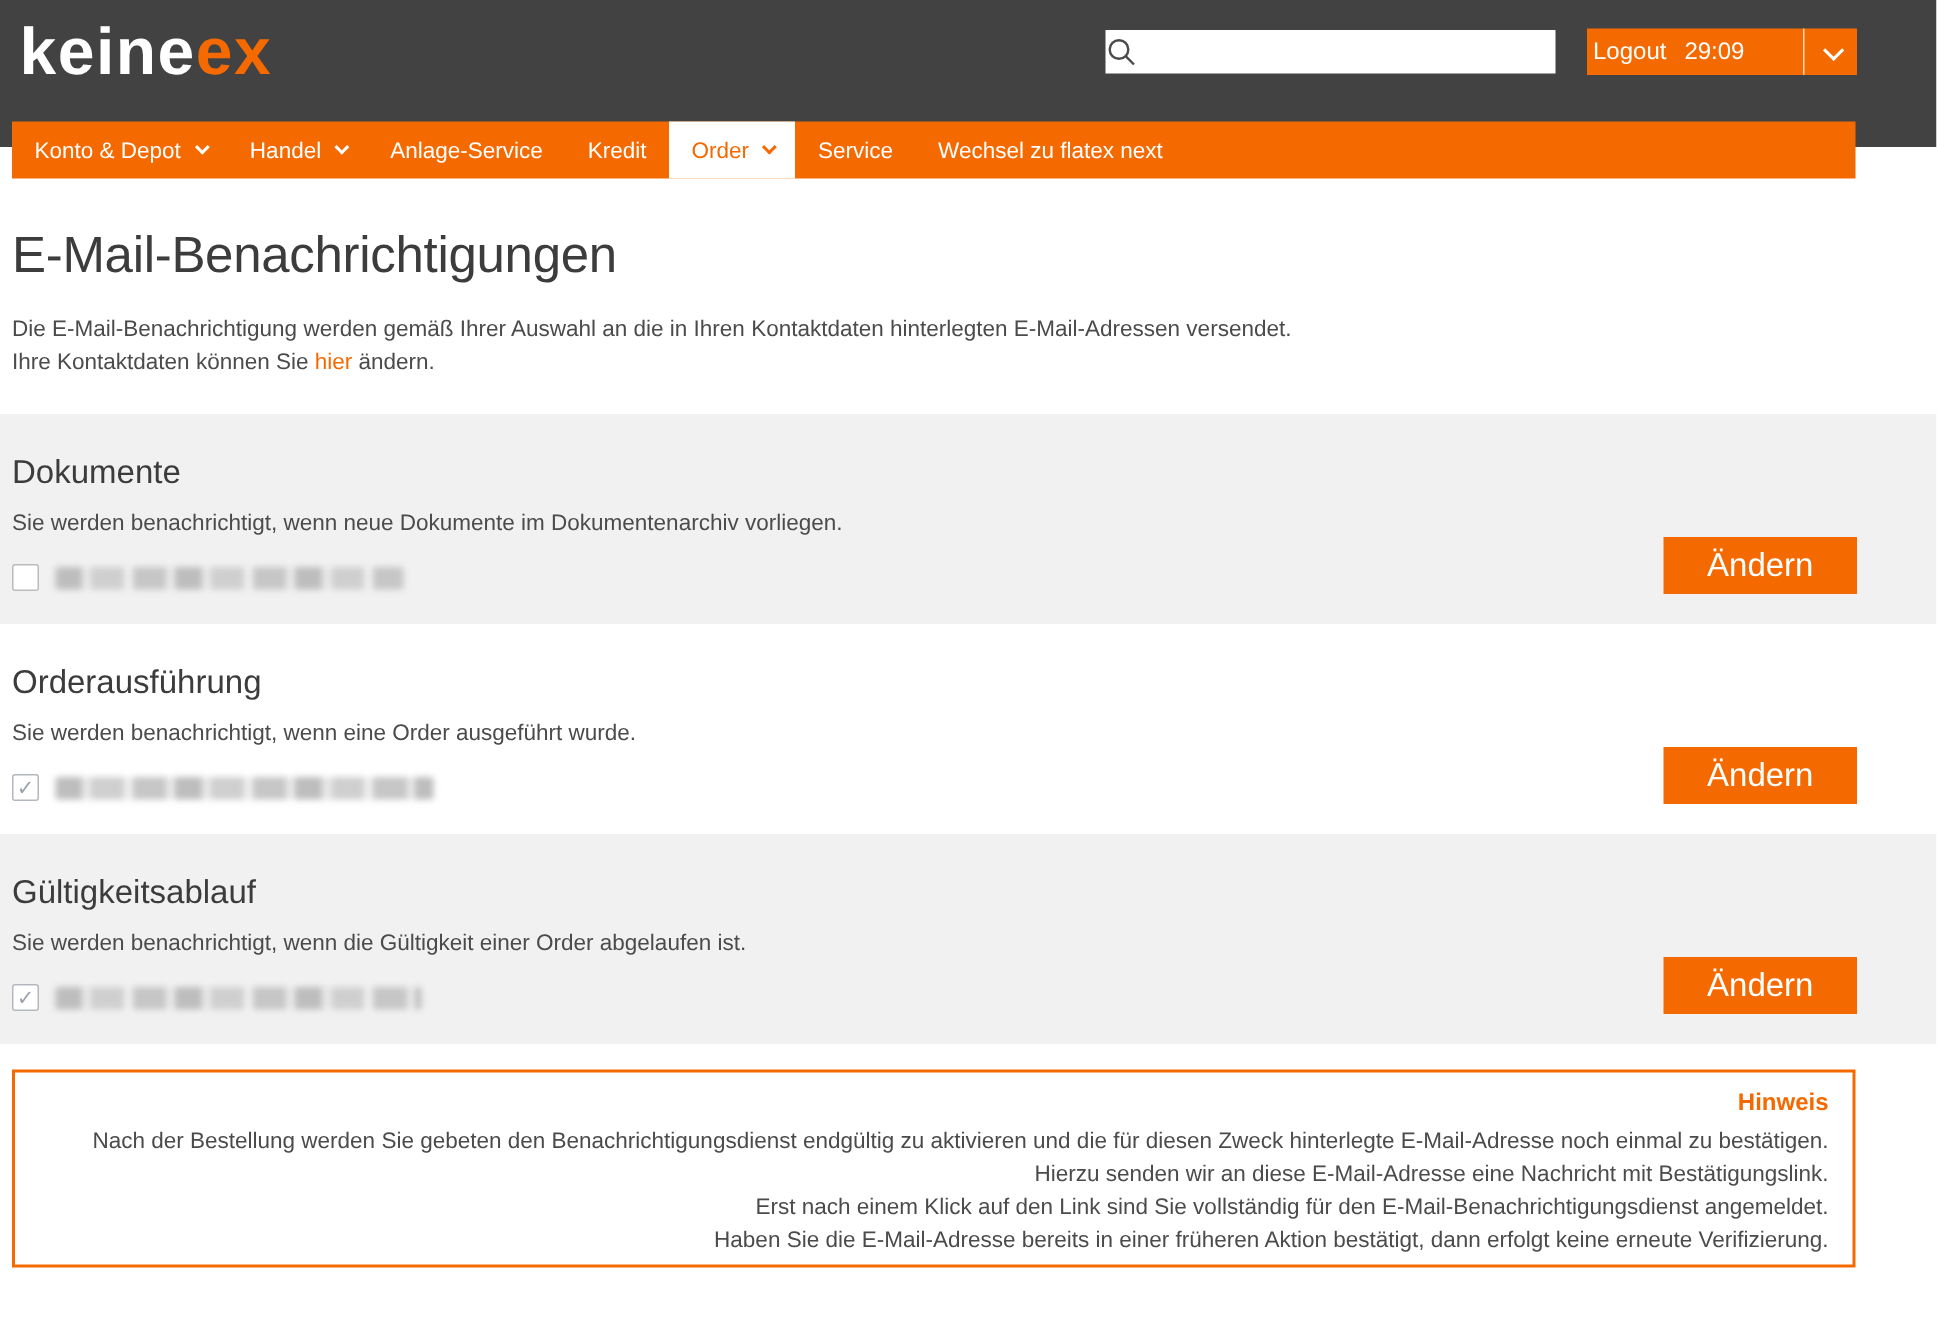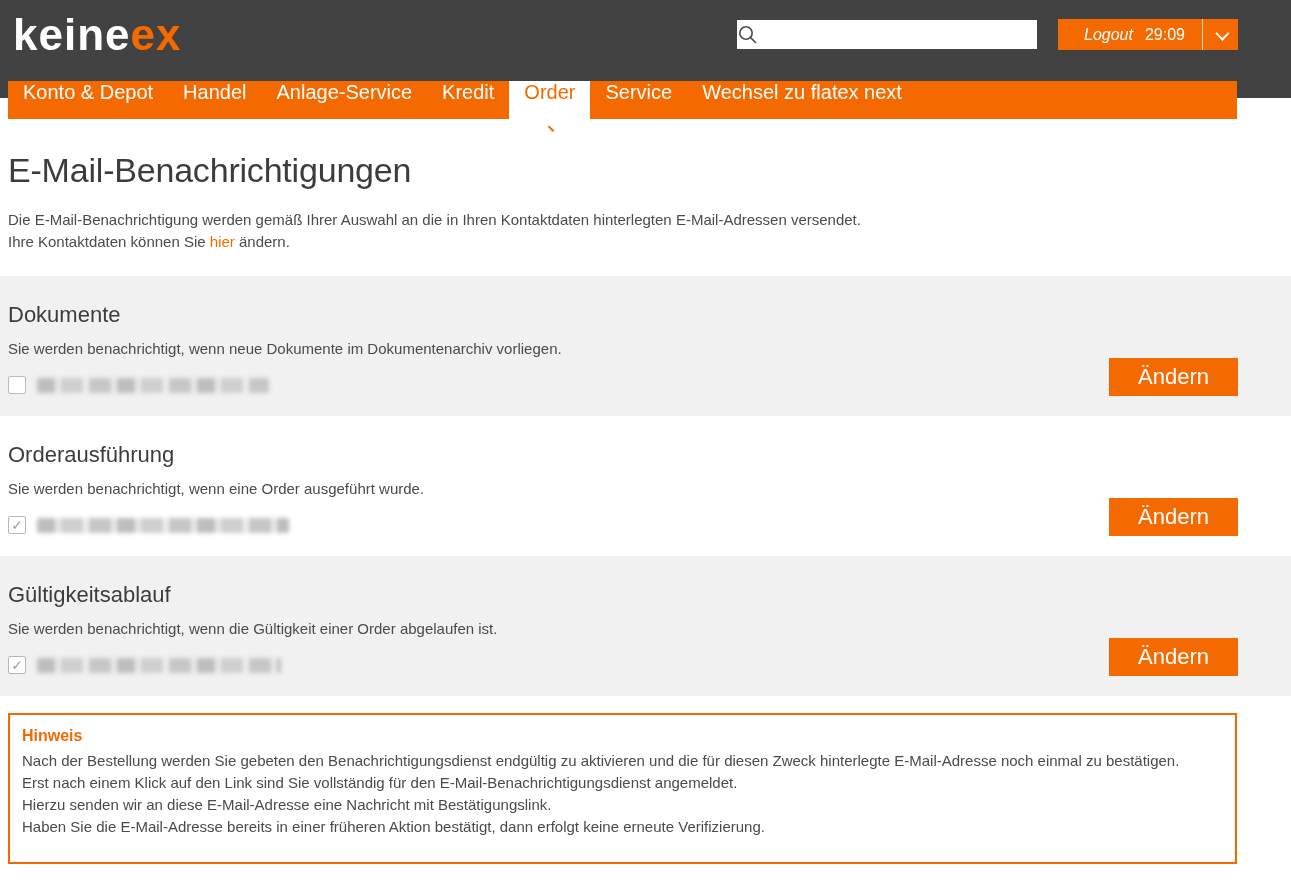--- a/index.html
+++ b/index.html
@@ -18,31 +18,31 @@
   .logo{position:absolute;left:13px;top:6px;font-size:44px;font-weight:700;letter-spacing:1px;line-height:58px;}
   .logo .p1{color:#fff;}
   .logo .p2{color:var(--accent);}
   .search{position:absolute;left:737px;top:20px;width:300px;height:29px;background:#fff;display:flex;align-items:center;}
   .search input{flex:1;border:none;outline:none;height:27px;padding:0 4px 0 10px;font-size:15px;
     font-family:inherit;color:#444;}
   .search input::placeholder{color:#a5a5a5;}
   .search .mag{width:22px;height:22px;margin-right:7px;flex:0 0 auto;}
   .logout-btn{position:absolute;left:1058px;top:19px;width:180px;height:31px;background:var(--accent);
     border:none;color:#fff;font-family:inherit;font-size:16px;display:flex;align-items:center;cursor:pointer;padding:0;}
-  .logout-btn .lbl{margin-left:26px;font-style:italic;}
+  .logout-btn .lbl{margin-left:4px;}
   .logout-btn .timer{margin-left:12px;}
   .logout-btn .divider{margin-left:auto;width:1px;height:31px;background:rgba(255,255,255,.75);}
   .chev{display:inline-block;width:8px;height:8px;border-right:2px solid currentColor;border-bottom:2px solid currentColor;
     transform:rotate(45deg) translateY(-2px);}
   .logout-btn .chevbox{width:35px;display:flex;justify-content:center;align-items:center;}
   .logout-btn .chev{width:10px;height:10px;}
   
   nav{position:absolute;left:8px;top:81px;width:1229px;height:38px;background:var(--accent);}
   nav ul{list-style:none;display:flex;height:38px;}
-  nav li{display:flex;align-items:center;gap:27px;padding:0 15px;height:38px;color:#fff;font-size:20px;cursor:pointer;white-space:nowrap;flex-direction:column;}
+  nav li{display:flex;align-items:center;gap:9px;padding:0 15px;height:38px;color:#fff;font-size:15px;cursor:pointer;white-space:nowrap;}
   nav li.active{background:#fff;color:var(--accent);}
   nav li .chev{width:7px;height:7px;margin-top:-2px;}
   
   main{width:100%;}
   h1{font-size:34px;font-weight:300;color:var(--text-dark);letter-spacing:-0.2px;margin:32px 0 19px 8px;}
   .intro{font-size:15px;line-height:22px;margin-left:8px;color:var(--text-body);}
   .intro-block{margin-bottom:23px;}
   .link{color:var(--accent);cursor:pointer;}
   .row{position:relative;width:100%;padding:26px 23px 22px 8px;}
   .row.alt{background:var(--row-alt-bg);}
@@ -51,21 +51,21 @@
   .cbline{display:flex;align-items:center;gap:11px;}
   .checkbox{width:18px;height:18px;background:#fff;border:1px solid #bcbcbc;border-radius:2px;
     display:flex;align-items:center;justify-content:center;font-size:14px;color:#9aa2ad;cursor:pointer;flex:0 0 auto;}
   .checkbox.checked{border-color:#b3b8bf;}
   .redacted{height:15px;border-radius:2px;filter:blur(2.2px);
     background:repeating-linear-gradient(90deg,#bdbdbd 0 18px,#e8e8e8 18px 24px,#cfcfcf 24px 46px,#efefef 46px 52px,#c6c6c6 52px 74px,#e9e9e9 74px 80px);}
   .w1{width:232px;} .w2{width:252px;} .w3{width:244px;}
   .aendern{position:absolute;right:53px;bottom:20px;width:129px;height:38px;background:var(--accent);
     border:none;color:#fff;font-size:22px;font-family:inherit;cursor:pointer;}
   
-  .notice{margin:17px 54px 0 8px;border:2px solid var(--accent);background:#fff;padding:10px 16px 24px 12px;}
+  .notice{margin:17px 54px 0 8px;border:2px solid var(--accent);background:#fff;padding:10px 16px 5px 12px;text-align:right;}
   .notice-title{color:var(--accent);font-size:16px;font-weight:700;line-height:21px;margin-bottom:4px;}
   .nline{font-size:15px;line-height:22px;color:var(--text-body);}
 </style>
 </head>
 <body>
 
 <div class="top-wrap">
   <header class="topbar">
     <div class="logo"><span class="p1">keine</span><span class="p2">ex</span></div>
     <div class="search">
@@ -147,18 +147,18 @@
       <span class="checkbox checked">✓</span>
       <span class="redacted w3"></span>
     </div>
     <button class="aendern">Ändern</button>
   </section>
 
   <div class="notice">
     <div class="notice-title">Hinweis</div>
     <div id="notice-lines">
         <div class="nline"><span>Nach der Bestellung werden Sie gebeten den Benachrichtigungsdienst endgültig zu aktivieren und die für diesen Zweck hinterlegte E-Mail-Adresse noch einmal zu bestätigen.</span></div>
+        <div class="nline"><span>Hierzu senden wir an diese E-Mail-Adresse eine Nachricht mit Bestätigungslink.</span></div>
         <div class="nline"><span>Erst nach einem Klick auf den Link sind Sie vollständig für den E-Mail-Benachrichtigungsdienst angemeldet.</span></div>
-        <div class="nline"><span>Hierzu senden wir an diese E-Mail-Adresse eine Nachricht mit Bestätigungslink.</span></div>
         <div class="nline"><span>Haben Sie die E-Mail-Adresse bereits in einer früheren Aktion bestätigt, dann erfolgt keine erneute Verifizierung.</span></div>
       </div>
   </div>
 </main>
 
 </body></html>

